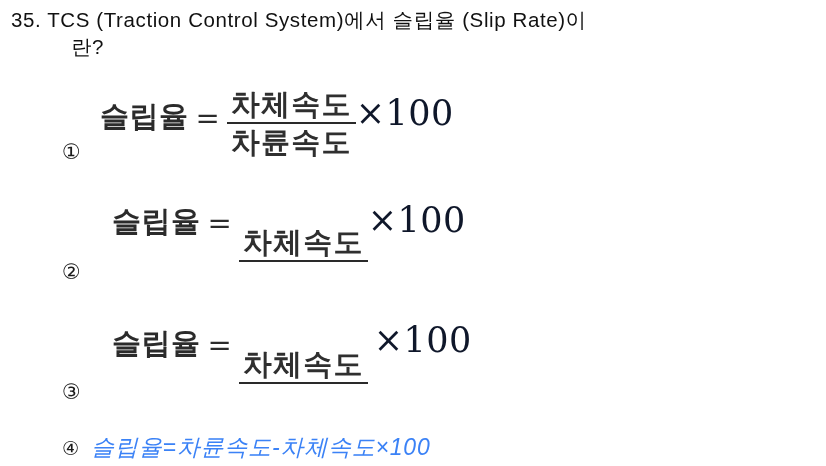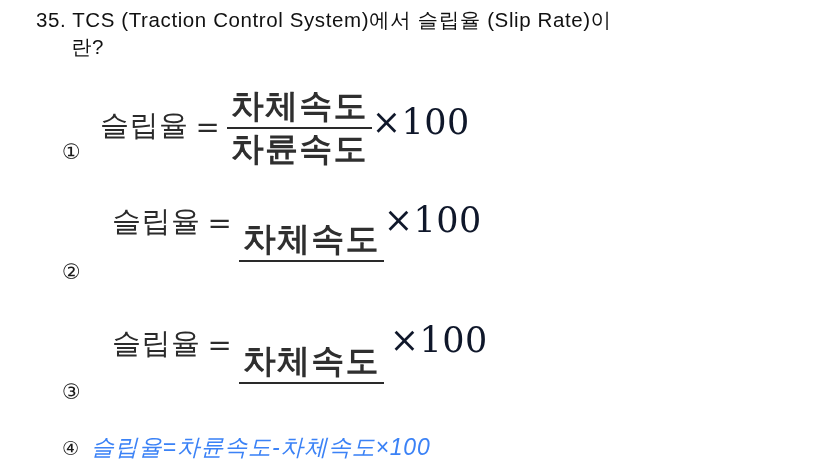--- a/index.html
+++ b/index.html
@@ -24,39 +24,39 @@
     top: 0;
     width: 826px;
   }
   .q-line {
     position: absolute;
     white-space: pre;
     font-size: 20.5px;
     letter-spacing: 0.6px;
     color: #111111;
   }
-  #q-line-1 { left: 36px; top: 6px; }
+  #q-line-1 { left: 11px; top: 6px; }
   #q-line-2 { left: 71px; top: 33px; }
 
   
   .option-row {
     position: absolute;
     display: flex;
     align-items: flex-end;
   }
   .opt-marker {
     position: absolute;
     font-size: 21px;
     line-height: 1;
     color: #1b1b1b;
     font-family: "DejaVu Sans", sans-serif;
   }
   .eq-lhs {
     font-family: "DejaVu Serif", "Liberation Serif", serif;
-    font-weight: 400;
+    font-weight: 700;
     font-size: 29px;
     color: #2b2b2b;
     letter-spacing: 0.5px;
     filter: blur(0.22px);
   }
   .eq-sign {
     font-family: "DejaVu Serif", "Liberation Serif", serif;
     font-size: 29px;
     color: #2b2b2b;
     padding: 0 7px 3px 7px;
@@ -64,21 +64,21 @@
   }
   .fraction {
     display: inline-flex;
     flex-direction: column;
     align-items: center;
     justify-content: center;
   }
   .frac-num, .frac-den {
     font-family: "DejaVu Serif", "Liberation Serif", serif;
     font-weight: 700;
-    font-size: 33px;
+    font-size: 29px;
     color: #2f2f2f;
     letter-spacing: 1.2px;
     line-height: 1.12;
     white-space: pre;
     padding: 0 4px;
     filter: blur(0.25px);
   }
   .frac-bar {
     height: 2px;
     background: #2a2a2a;

